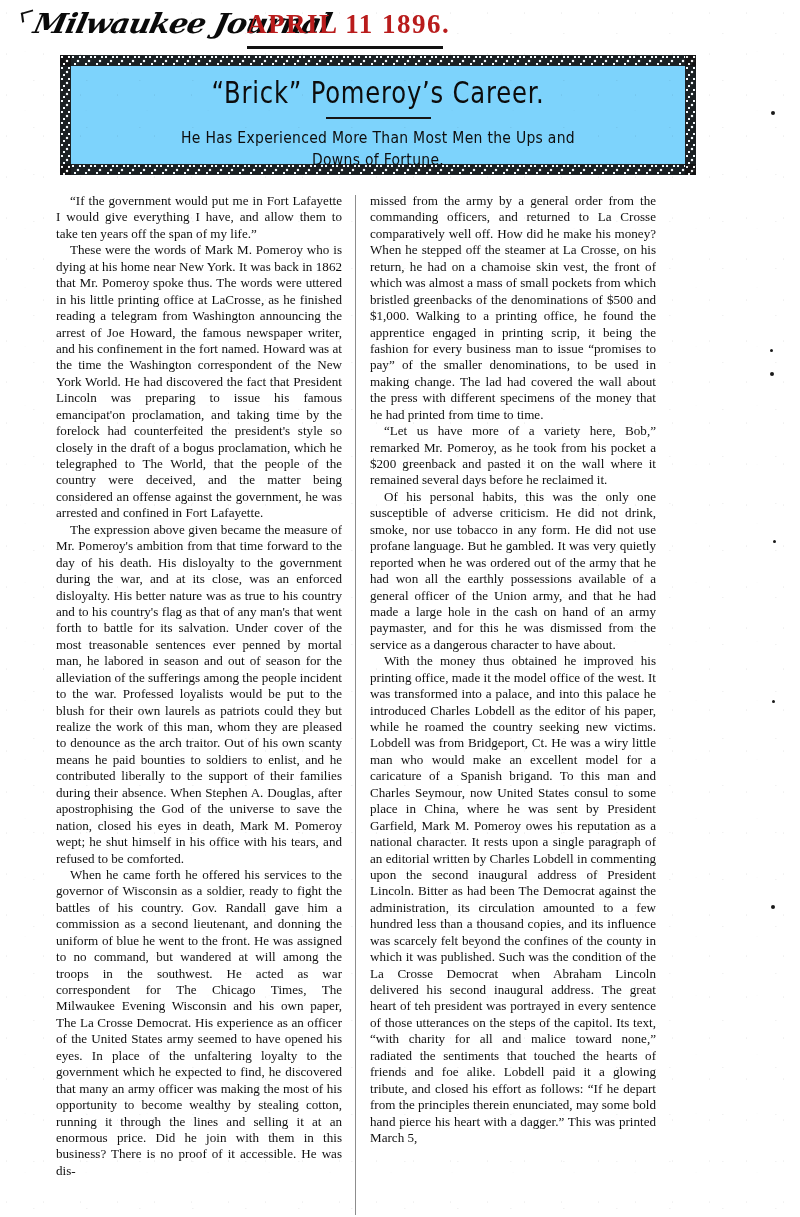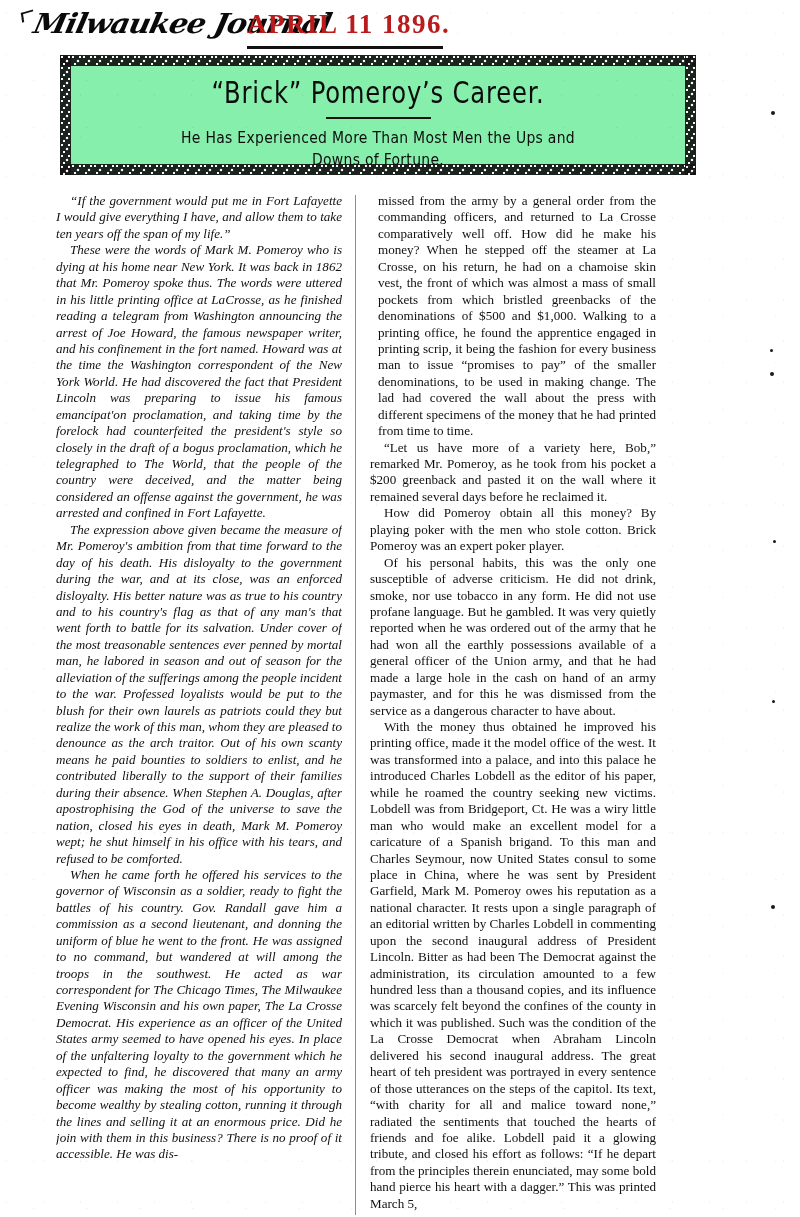--- a/index.html
+++ b/index.html
@@ -69,21 +69,21 @@
   }
 
   
   #headline-box {
     position: absolute;
     left: 60px;
     top: 55px;
     width: 636px;
     height: 120px;
     box-sizing: border-box;
-    background: #86efac;
+    background: #7dd3fc;
   }
   .orn {
     position: absolute;
     background-color: #141414;
     background-image:
       radial-gradient(circle at 2px 2px, #fff 1.1px, transparent 1.3px),
       radial-gradient(circle at 7px 6px, #fff 1.4px, transparent 1.6px),
       radial-gradient(circle at 4px 9px, #fff 0.9px, transparent 1.1px),
       radial-gradient(circle at 9px 2px, #fff 0.8px, transparent 1px);
     background-size: 11px 11px, 11px 11px, 11px 11px, 11px 11px;
@@ -136,21 +136,21 @@
     height: 1024px;
     overflow: hidden;
   }
   .column {
     position: absolute;
     top: 0;
     width: 286px;
     height: 1024px;
     overflow: hidden;
   }
-  #column-left  { left: 0; font-style: italic; }
+  #column-left  { left: 0; }
   #column-right { left: 314px; }
   #column-rule {
     position: absolute;
     left: 299px;
     top: 2px;
     width: 1px;
     height: 1020px;
     background: #8d8d8d;
   }
   .col-text {
@@ -161,21 +161,21 @@
     text-justify: inter-word;
     color: #101010;
     margin: 0;
     hyphens: manual;
     -webkit-hyphens: manual;
   }
   .col-text p {
     margin: 0;
     text-indent: 14px;
   }
-  .col-text p.noindent { text-indent: 0; margin-left: 8px; }
+  .col-text p.noindent { text-indent: 0; }
   .subhead {
     font-weight: 700;
     text-indent: 0;
     letter-spacing: 0.2px;
   }
   
   #grain {
     position: absolute;
     inset: 0;
     pointer-events: none;
@@ -224,21 +224,20 @@
         <p>These were the words of Mark M. Pomeroy who is dying at his home near New York. It was back in 1862 that Mr. Pomeroy spoke thus. The words were uttered in his little printing office at LaCrosse, as he finished reading a telegram from Washington announcing the arrest of Joe Howard, the famous newspaper writer, and his confinement in the fort named. Howard was at the time the Washington correspondent of the New York World. He had discovered the fact that President Lincoln was preparing to issue his famous emancipat'on proclamation, and taking time by the forelock had counterfeited the president's style so closely in the draft of a bogus proclamation, which he telegraphed to The World, that the people of the country were deceived, and the matter being considered an offense against the government, he was arrested and confined in Fort Lafayette.</p>
         <p>The expression above given became the measure of Mr. Pomeroy's ambition from that time forward to the day of his death. His disloyalty to the government during the war, and at its close, was an enforced disloyalty. His better nature was as true to his country and to his country's flag as that of any man's that went forth to battle for its salvation. Under cover of the most treasonable sentences ever penned by mortal man, he labored in season and out of season for the alleviation of the sufferings among the people incident to the war. Professed loyalists would be put to the blush for their own laurels as patriots could they but realize the work of this man, whom they are pleased to denounce as the arch traitor. Out of his own scanty means he paid bounties to soldiers to enlist, and he contributed liberally to the support of their families during their absence. When Stephen A. Douglas, after apostrophising the God of the universe to save the nation, closed his eyes in death, Mark M. Pomeroy wept; he shut himself in his office with his tears, and refused to be comforted.</p>
         <p>When he came forth he offered his services to the governor of Wisconsin as a soldier, ready to fight the battles of his country. Gov. Randall gave him a commission as a second lieutenant, and donning the uniform of blue he went to the front. He was assigned to no command, but wandered at will among the troops in the southwest. He acted as war correspondent for The Chicago Times, The Milwaukee Evening Wisconsin and his own paper, The La Crosse Democrat. His experience as an officer of the United States army seemed to have opened his eyes. In place of the unfaltering loyalty to the government which he expected to find, he discovered that many an army officer was making the most of his opportunity to become wealthy by stealing cotton, running it through the lines and selling it at an enormous price. Did he join with them in this business? There is no proof of it accessible. He was dis-</p>
       </div>
   </div>
 
   <div class="column" id="column-right">
     <div class="col-text" id="col-right-text">
         <p class="noindent">missed from the army by a general order from the commanding officers, and returned to La Crosse comparatively well off. How did he make his money? When he stepped off the steamer at La Crosse, on his return, he had on a chamoise skin vest, the front of which was almost a mass of small pockets from which bristled greenbacks of the denominations of $500 and $1,000. Walking to a printing office, he found the apprentice engaged in printing scrip, it being the fashion for every business man to issue “promises to pay” of the smaller denominations, to be used in making change. The lad had covered the wall about the press with different specimens of the money that he had printed from time to time.</p>
         <p>“Let us have more of a variety here, Bob,” remarked Mr. Pomeroy, as he took from his pocket a $200 greenback and pasted it on the wall where it remained several days before he reclaimed it.</p>
-        <p>How did Pomeroy obtain all this money? By playing poker with the men who stole cotton. Brick Pomeroy was an expert poker player.</p>
         <p>Of his personal habits, this was the only one susceptible of adverse criticism. He did not drink, smoke, nor use tobacco in any form. He did not use profane language. But he gambled. It was very quietly reported when he was ordered out of the army that he had won all the earthly possessions available of a general officer of the Union army, and that he had made a large hole in the cash on hand of an army paymaster, and for this he was dismissed from the service as a dangerous character to have about.</p>
         <p>With the money thus obtained he improved his printing office, made it the model office of the west. It was transformed into a palace, and into this palace he introduced Charles Lobdell as the editor of his paper, while he roamed the country seeking new victims. Lobdell was from Bridgeport, Ct. He was a wiry little man who would make an excellent model for a caricature of a Spanish brigand. To this man and Charles Seymour, now United States consul to some place in China, where he was sent by President Garfield, Mark M. Pomeroy owes his reputation as a national character. It rests upon a single paragraph of an editorial written by Charles Lobdell in commenting upon the second inaugural address of President Lincoln. Bitter as had been The Democrat against the administration, its circulation amounted to a few hundred less than a thousand copies, and its influence was scarcely felt beyond the confines of the county in which it was published. Such was the condition of the La Crosse Democrat when Abraham Lincoln delivered his second inaugural address. The great heart of teh president was portrayed in every sentence of those utterances on the steps of the capitol. Its text, “with charity for all and malice toward none,” radiated the sentiments that touched the hearts of friends and foe alike. Lobdell paid it a glowing tribute, and closed his effort as follows: “If he depart from the principles therein enunciated, may some bold hand pierce his heart with a dagger.” This was printed March 5,</p>
       </div>
   </div>
 </div>
 
 <div id="grain"></div>
 <div class="speck" style="left:771px;top:111px;width:4px;height:4px;"></div>
 <div class="speck" style="left:770px;top:349px;width:3px;height:3px;"></div>
 <div class="speck" style="left:770px;top:372px;width:4px;height:4px;"></div>

